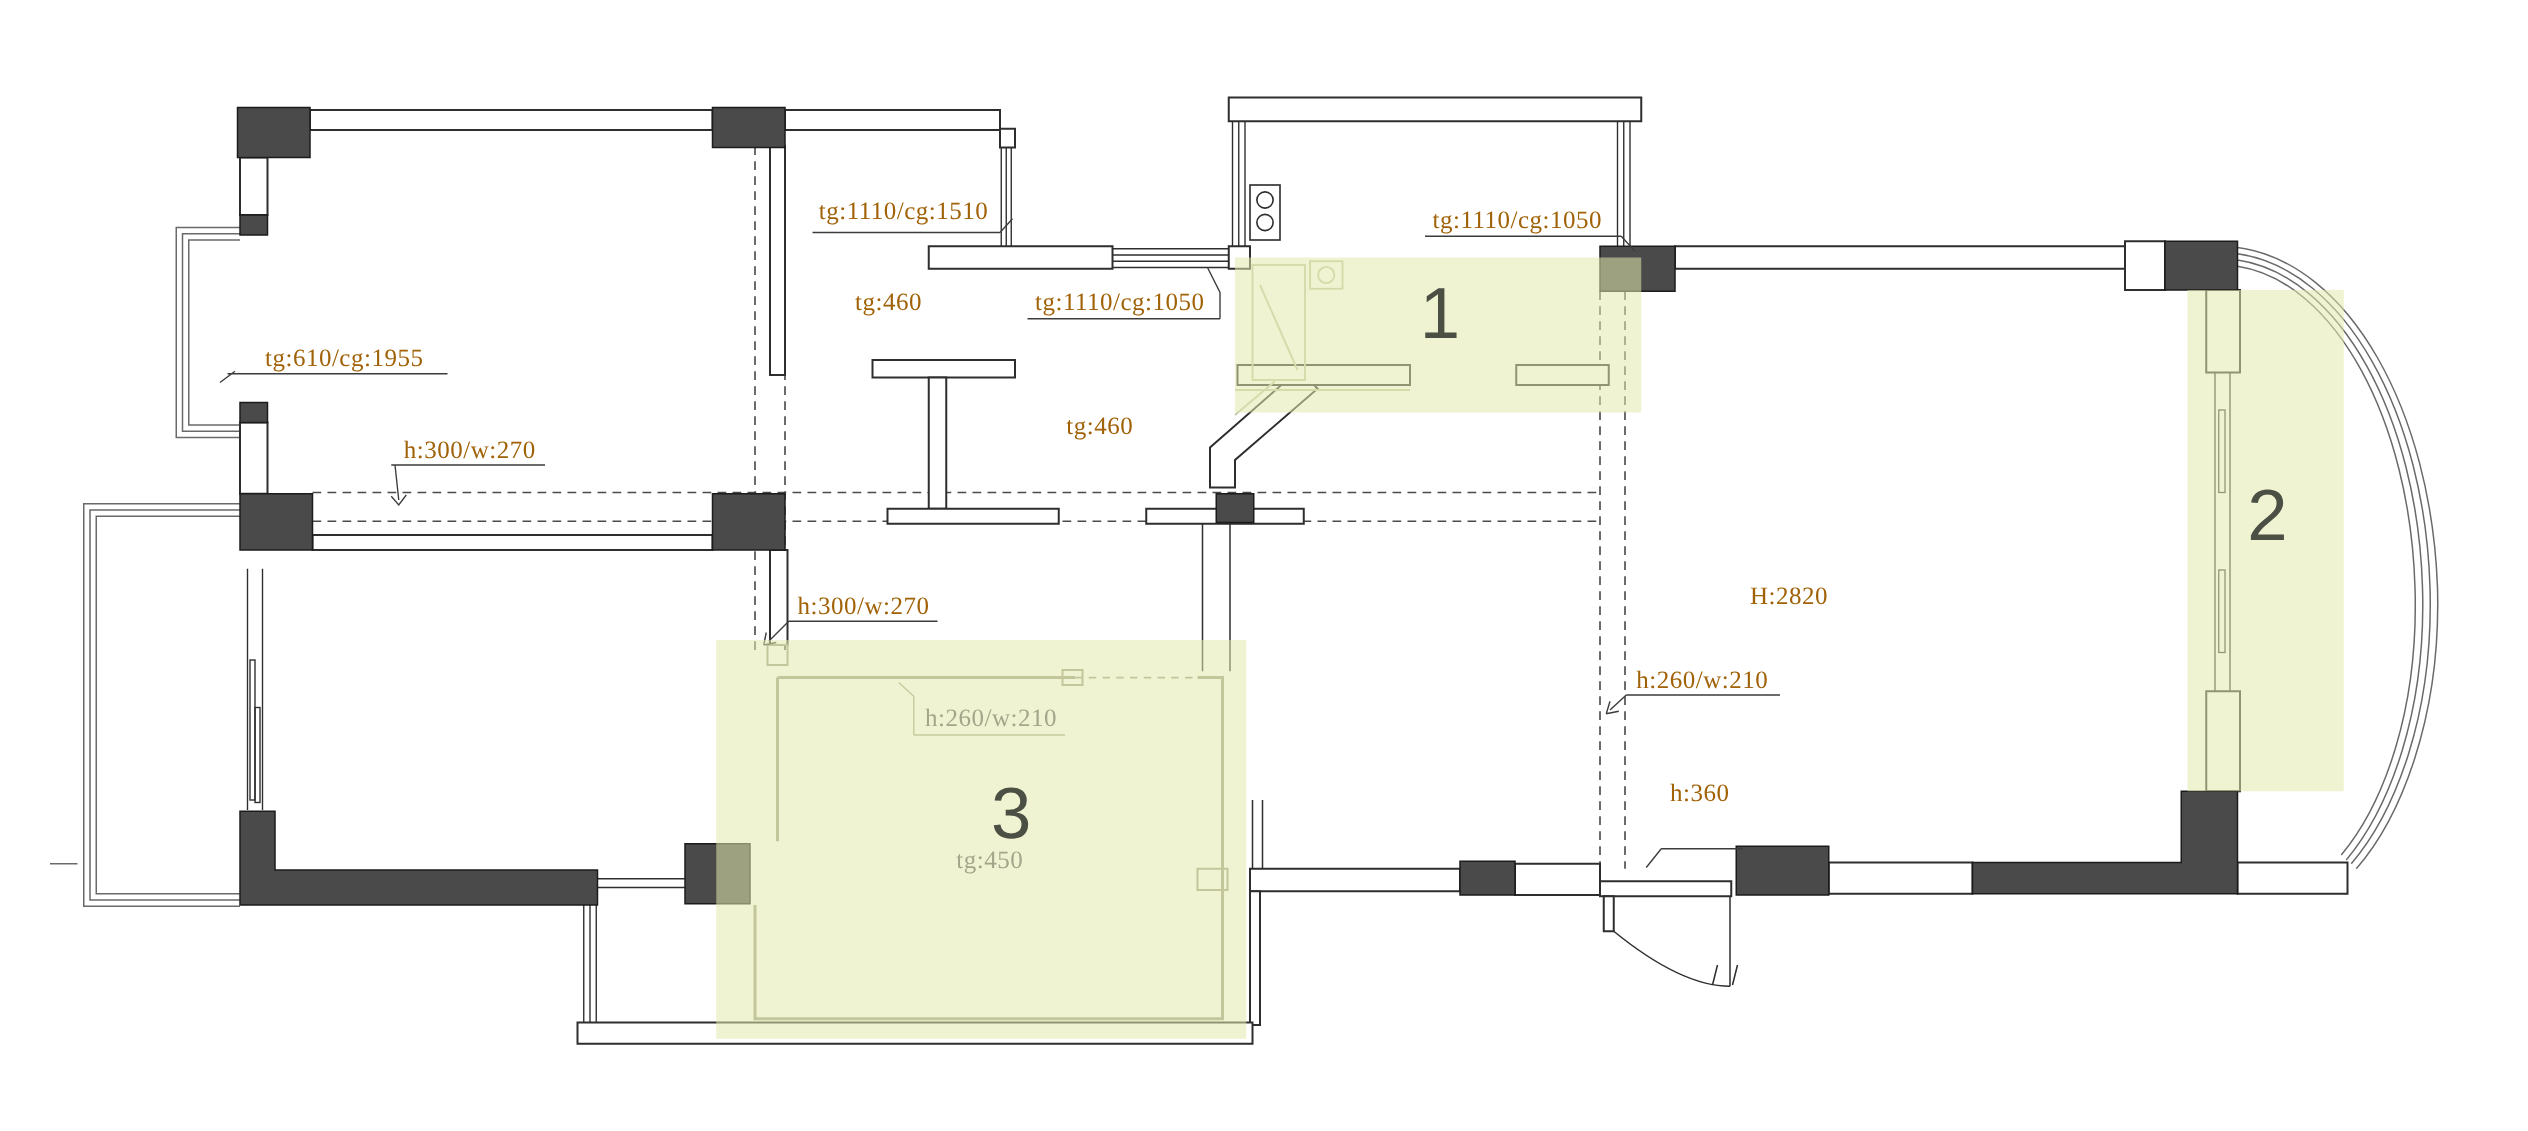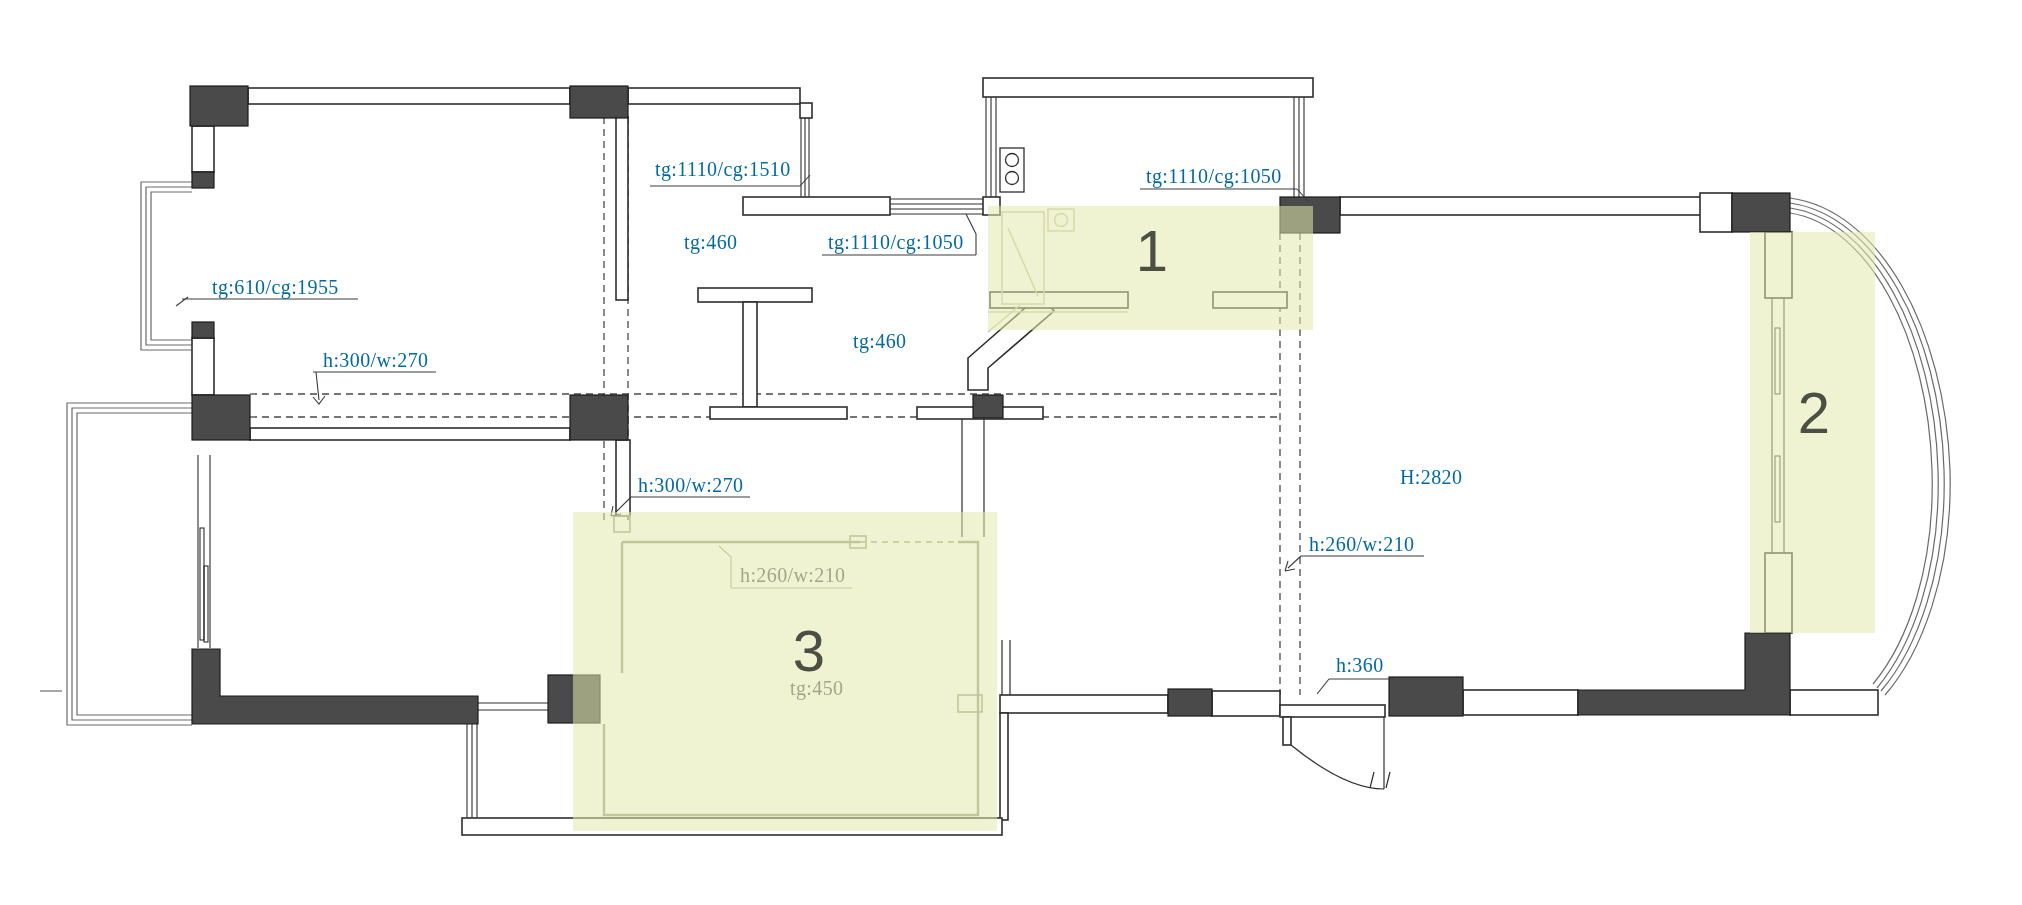--- a/index.html
+++ b/index.html
@@ -1,20 +1,20 @@
 <!DOCTYPE html>
 <html><head>
 <meta charset="utf-8">
 <style>
   html,body{margin:0;padding:0;background:#ffffff;}
   body{width:2022px;height:905px;position:relative;overflow:hidden;
        font-family:"Liberation Serif", serif;}
   .canvas{position:absolute;left:0;top:0;width:2022px;height:905px;}
   svg{position:absolute;left:0;top:0;}
-  .lbl{position:absolute;font-size:20px;line-height:22px;color:#0369a1;
+  .lbl{position:absolute;font-size:20px;line-height:22px;color:#a16207;
        white-space:nowrap;letter-spacing:.4px;}
   .lbl.gray{color:#a2a68b;}
   .zone-num{position:absolute;width:60px;text-align:center;
        font-family:"Liberation Sans", sans-serif;font-size:58px;line-height:60px;
        color:#4b4f44;font-weight:400;cursor:pointer;}
 </style>
 </head>
 <body>
 
 <div class="canvas">
@@ -191,20 +191,20 @@
 <div class="lbl" style="left:655px;top:158px">tg:1110/cg:1510</div>
 <div class="lbl" style="left:684px;top:231px">tg:460</div>
 <div class="lbl" style="left:828px;top:231px">tg:1110/cg:1050</div>
 <div class="lbl" style="left:853px;top:330px">tg:460</div>
 <div class="lbl" style="left:1146px;top:165px">tg:1110/cg:1050</div>
 <div class="lbl" style="left:323px;top:349px">h:300/w:270</div>
 <div class="lbl" style="left:638px;top:474px">h:300/w:270</div>
 <div class="lbl" style="left:1400px;top:466px">H:2820</div>
 <div class="lbl gray" style="left:740px;top:564px">h:260/w:210</div>
 <div class="lbl" style="left:1309px;top:533px">h:260/w:210</div>
-<div class="lbl" style="left:1336px;top:654px">h:360</div>
-<div class="lbl gray" style="left:790px;top:677px">tg:450</div>
+<div class="lbl" style="left:1336px;top:624px">h:360</div>
+<div class="lbl gray" style="left:765px;top:677px">tg:450</div>
 
 <div class="zone-num" style="left:1122px;top:221px">1</div>
 <div class="zone-num" style="left:1784px;top:383px">2</div>
 <div class="zone-num" style="left:779px;top:621px">3</div>
 
 </div>
 
 </body></html>

